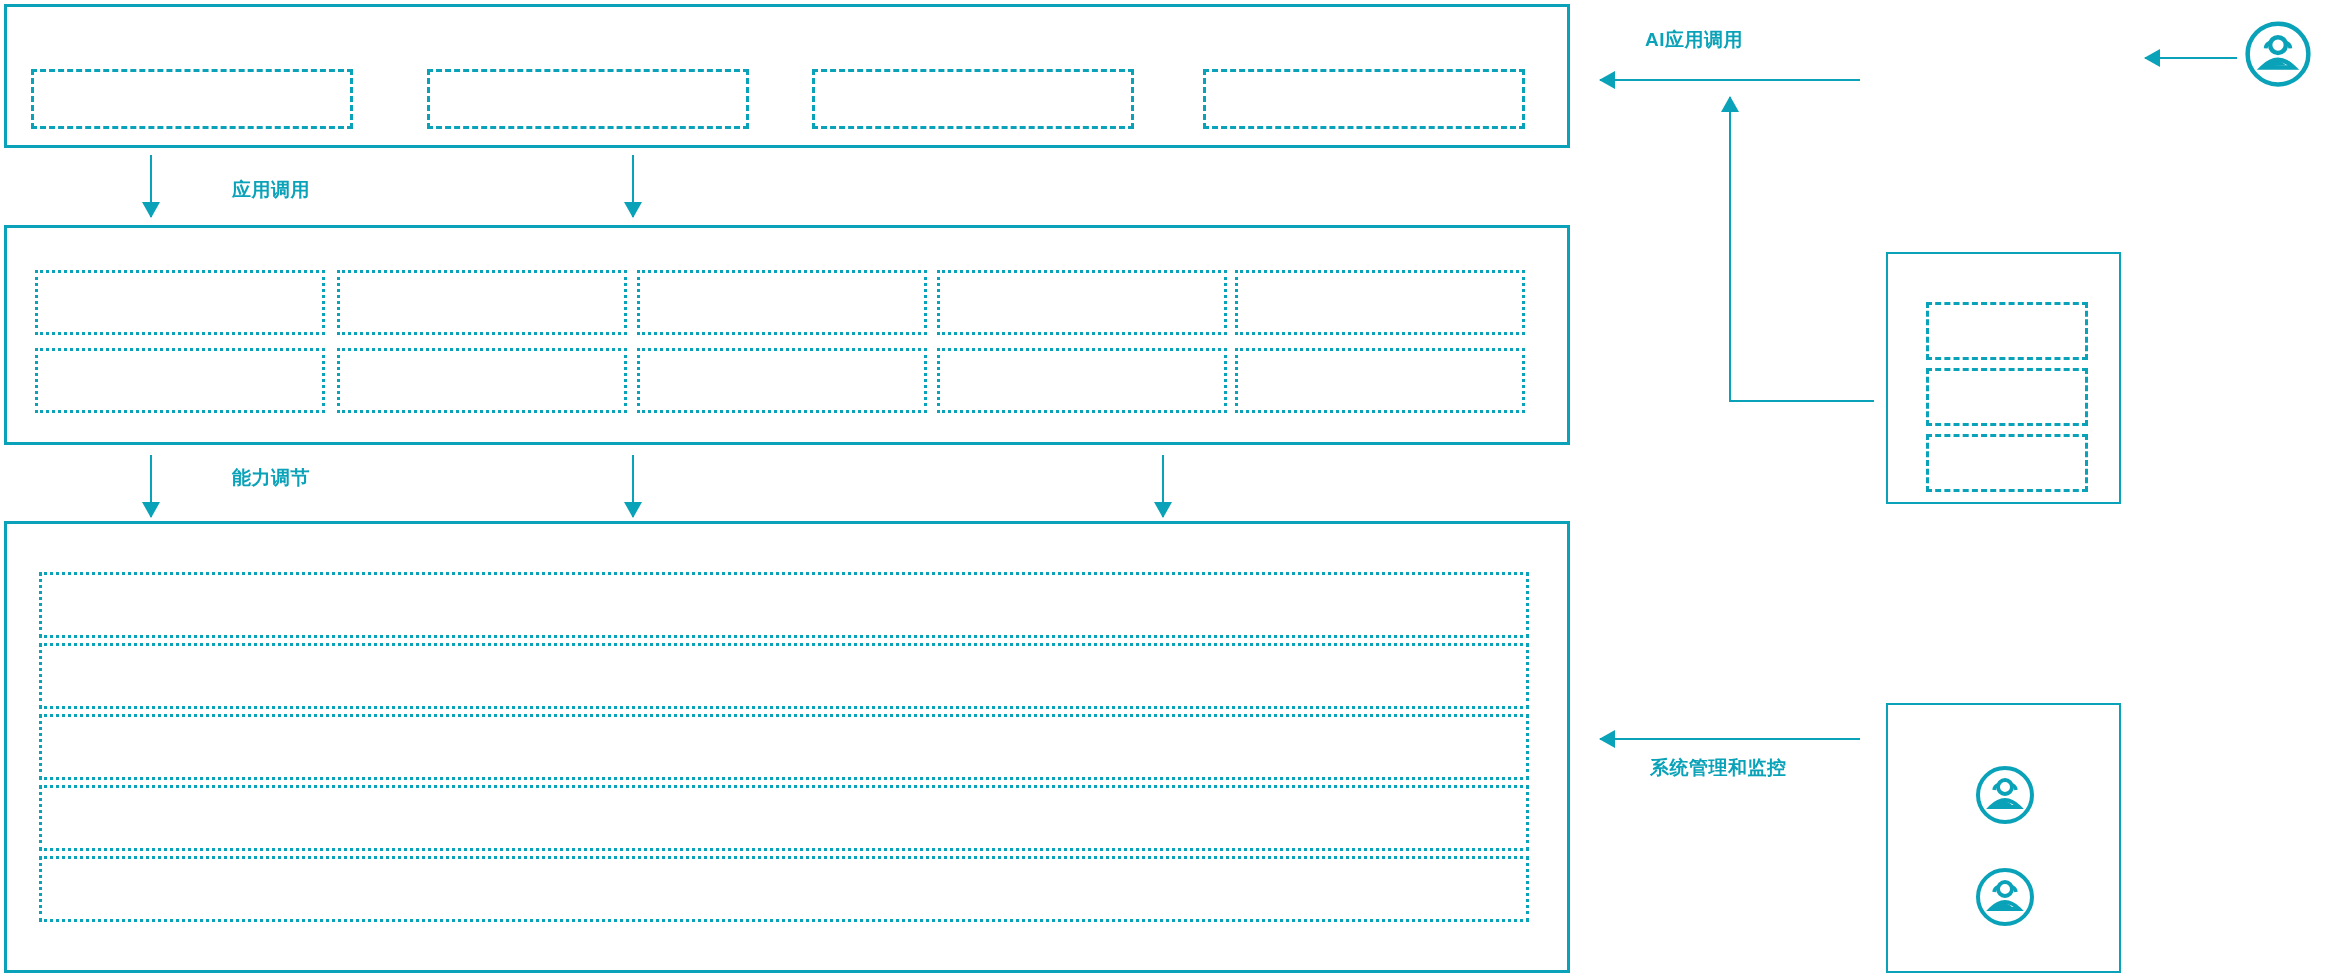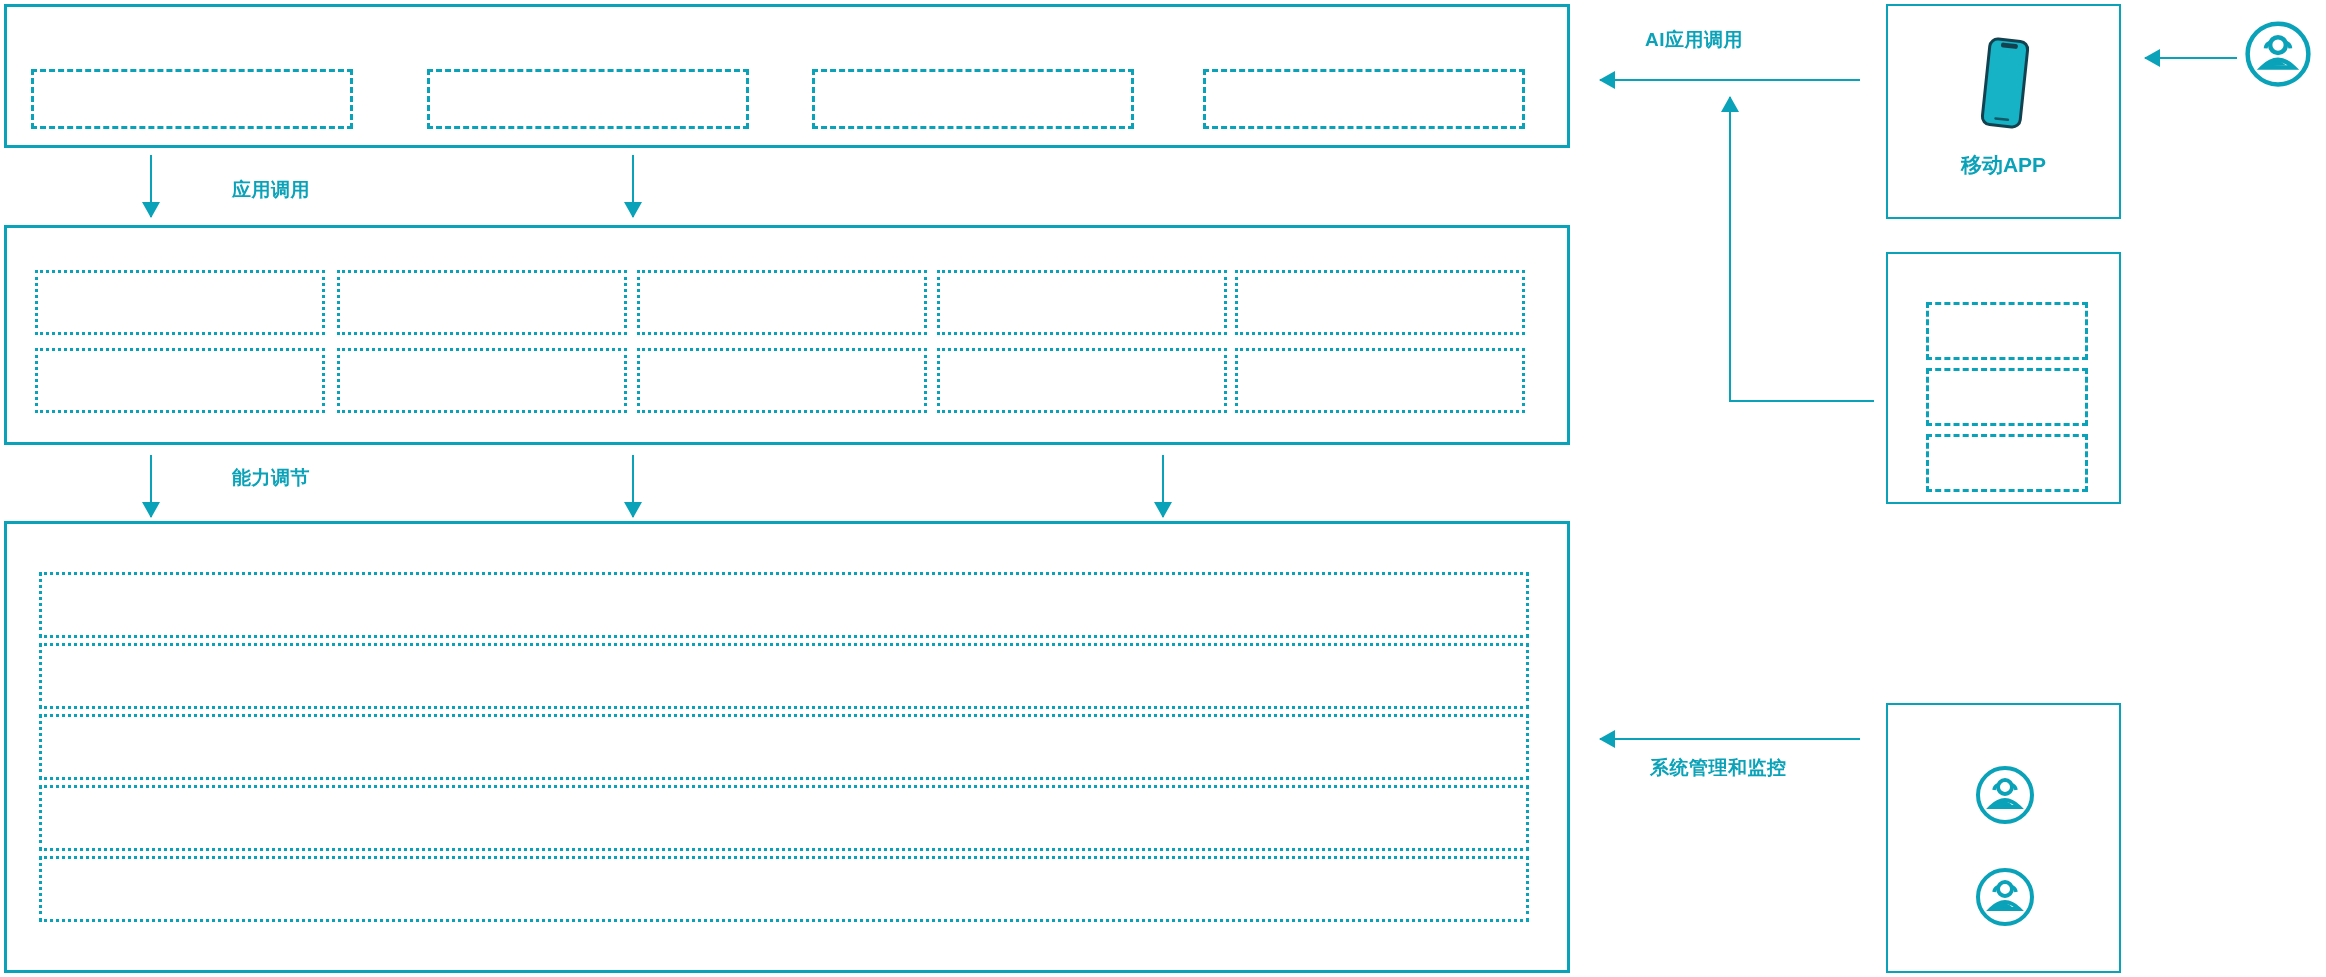--- a/index.html
+++ b/index.html
@@ -154,32 +154,20 @@
     <div class="dbox dotted" style="left:32px; top:261px; width:1490px; height:66px;"></div>
     <div class="dbox dotted" style="left:32px; top:332px; width:1490px; height:66px;"></div>
   </div>
 
   <div class="arrow-left" style="left:1600px; top:79px; width:260px;"></div>
   <div class="conn-label" style="left:1609px; top:30px;margin-left:36px;">AI应用调用</div>
 
   <div class="arrow-up" style="left:1729px; top:97px; height:305px;"></div>
   <div class="seg" style="left:1729px; top:400px; width:145px; height:2px;"></div>
 
-  <div class="panel thin" style="left:1886px; top:4px; width:235px; height:215px;">
-    <div class="icon-wrap" style="left:88px; top:28px;">
-      <svg width="58" height="98" viewBox="0 0 58 98">
-        <g transform="rotate(6 29 49)">
-          <rect x="10" y="6" width="38" height="86" rx="8" ry="8" fill="#16b2c6" stroke="#12424f" stroke-width="3"></rect>
-          <rect x="21" y="9" width="17" height="5" rx="2.5" fill="#12424f"></rect>
-          <rect x="22" y="84" width="15" height="2.5" rx="1.2" fill="#12424f" opacity="0.8"></rect>
-        </g>
-      </svg>
-    </div>
-    <div class="box-caption" style="left:0; top:148px; width:100%;">移动APP</div>
-  </div>
 
   <div class="icon-wrap" style="left:2242px; top:18px;">
     <svg width="72" height="72" viewBox="0 0 64 64">
       <circle cx="32" cy="32" r="27" fill="none" stroke="#0aa2b8" stroke-width="4"></circle>
       <circle cx="32" cy="24" r="7" fill="none" stroke="#0aa2b8" stroke-width="4"></circle>
       <path d="M18 44 q14 -14 28 0 z" fill="none" stroke="#0aa2b8" stroke-width="4"></path>
       <path d="M20.5 43 q10 -9 18.5 -1 z" fill="#0aa2b8"></path>
       <path d="M21 27 a6 6 0 0 1 3.5 -5" fill="none" stroke="#0aa2b8" stroke-width="3.4"></path>
       <path d="M43 27 a6 6 0 0 0 -3.5 -5" fill="none" stroke="#0aa2b8" stroke-width="3.4"></path>
     </svg>

